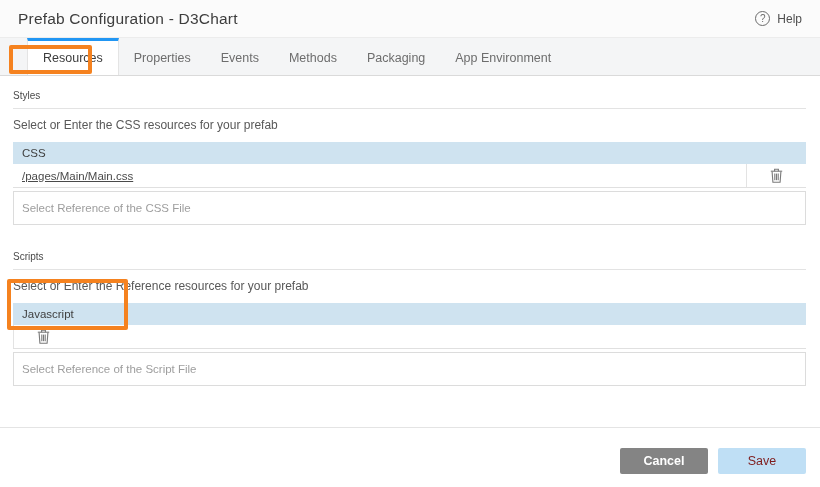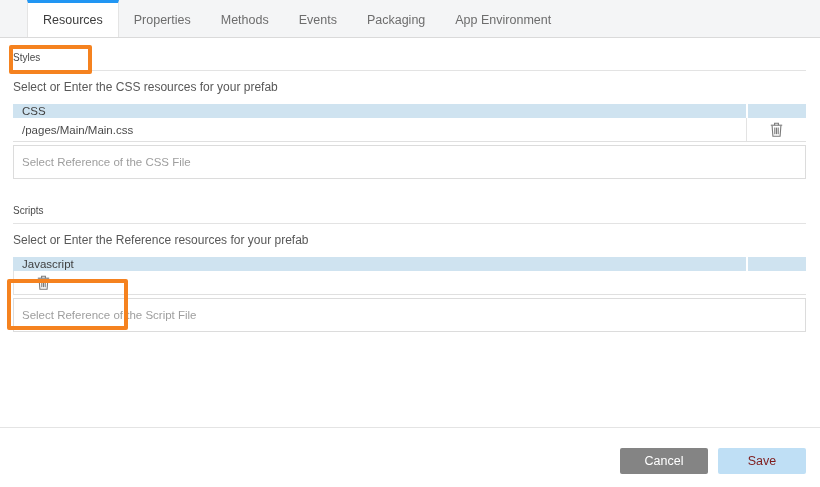--- a/index.html
+++ b/index.html
@@ -36,30 +36,30 @@
     border-left:1px solid #e4e4e4; border-right:1px solid #e4e4e4;
   }
   
   .content { padding:14px 14px 0 13px; }
   .section-heading {
     font-size:10px; color:#4a4a4a; padding-bottom:7px;
     border-bottom:1px solid #e3e3e3;
   }
   .section-caption { font-size:12px; color:#585858; margin:9px 0 10px 0; }
   .res-table { margin-bottom:2px; }
-  .t-header { display:flex; height:14px; }
+  .t-header { display:flex; height:22px;flex-direction:column; }
   .t-header .h-main {
     flex:1; background:#cfe3f0; display:flex; align-items:center;
     padding:0 9px; font-size:11.5px; color:#3f3f3f;
   }
   .t-header .h-action { width:60px; background:#cfe3f0; border-left:2px solid #ffffff; }
   .t-row { display:flex; height:24px; border-bottom:1px solid #e0e0e0; background:#fff; }
   .t-row .c-main {
     flex:1; display:flex; align-items:center; padding:0 9px;
-    font-size:11.5px; color:#4a4a4a;
+    font-size:11.5px; color:#4a4a4a;text-decoration:underline;
   }
   .t-row .c-action {
     width:60px; border-left:1px solid #e3e3e3; display:flex;
     align-items:center; justify-content:center; cursor:pointer;
   }
   .t-add { margin-top:3px; }
   .t-add input {
     width:100%; height:23px; border:1px solid #dcdcdc; background:#fff;
     padding:16px 8px; font-size:11.5px; color:#555; outline:none;
     font-family:"Liberation Sans","DejaVu Sans",sans-serif;
@@ -70,42 +70,49 @@
   .footer {
     position:absolute; left:0; right:0; top:427px;
     border-top:1px solid #e4e4e4; background:#fff;
     display:flex; justify-content:flex-end; gap:10px; padding:20px 14px 0 0;
   }
   .btn {
     width:88px; height:26px; border:none; border-radius:2px;
     font-size:12.5px; font-family:inherit; cursor:pointer;
     display:flex; align-items:center; justify-content:center;
   }
-  .btn-cancel { background:#848484; color:#ffffff; }
+  .btn-cancel { background:#848484; color:#ffffff;font-weight:bold; }
   .btn-save   { background:#bfdff5; color:#7f1d1d; }
   
   .annotation {
     position:absolute; border:4px solid #f5821f; border-radius:2px;
     pointer-events:none; z-index:10; background:transparent;
   }
   .ann-tab    { left:9px;  top:45px;  width:83px;  height:29px; }
   .ann-script { left:7px;  top:279px; width:121px; height:51px; }
   .trash-svg { display:block; }
 </style>
 </head>
 <body>
 
 <div class="page">
 
+  <div class="titlebar">
+    <div class="title">Prefab Configuration - D3Chart</div>
+    <div class="titlebar-right">
+      <span class="help-icon">?</span>
+      <span class="help-label">Help</span>
+    </div>
+  </div>
 
   <div class="tabbar">
     <div class="tab active">Resources</div>
     <div class="tab">Properties</div>
+    <div class="tab">Events</div>
     <div class="tab">Methods</div>
-    <div class="tab">Events</div>
     <div class="tab">Packaging</div>
     <div class="tab">App Environment</div>
   </div>
 
   <div class="content">
 
     <div class="section-heading">Styles</div>
     <div class="section-caption">Select or Enter the CSS resources for your prefab</div>
 
     <div class="res-table">

